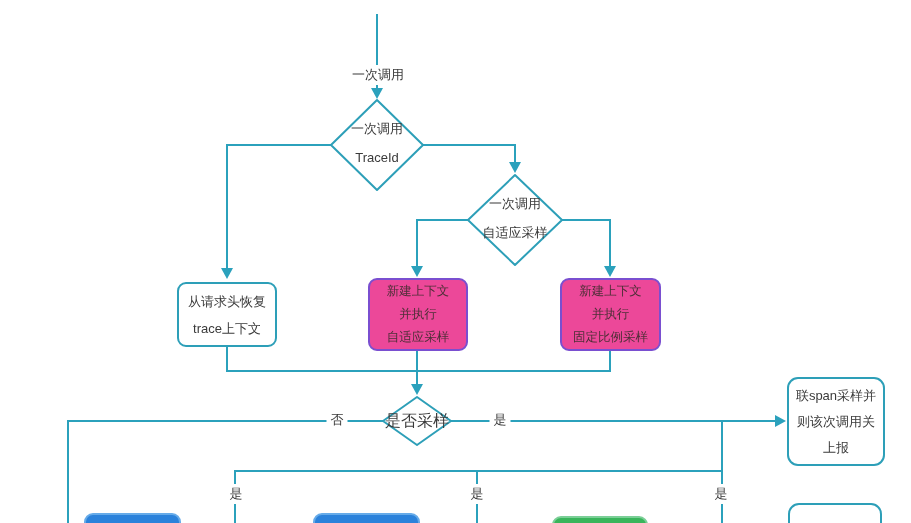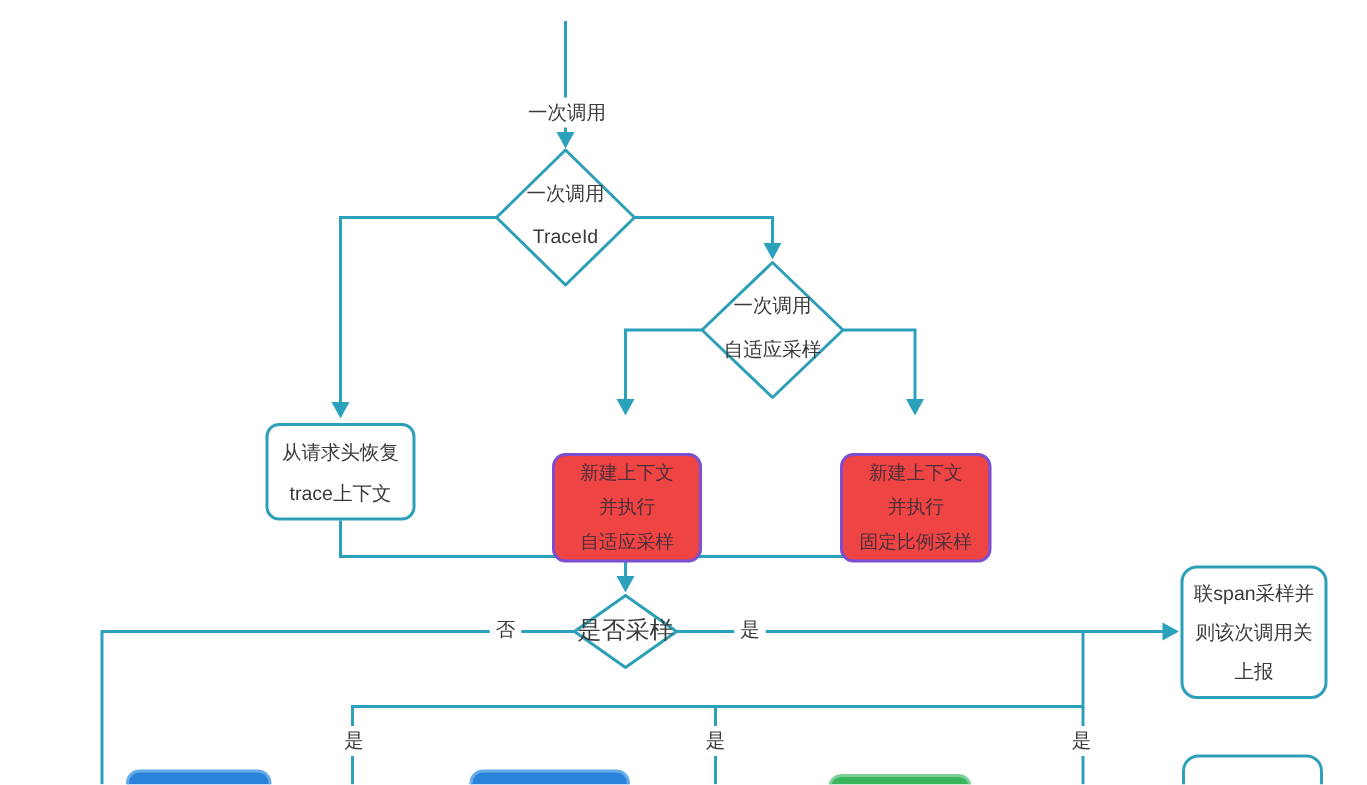--- a/index.html
+++ b/index.html
@@ -6,21 +6,21 @@
   .canvas{
     position:relative;width:911px;height:523px;overflow:hidden;background:#ffffff;
     font-family:"Liberation Sans","DejaVu Sans",sans-serif;color:#3a3a3a;
   }
   svg.wires{position:absolute;left:0;top:0;}
   .node{
     position:absolute;box-sizing:border-box;display:flex;flex-direction:column;
     align-items:center;justify-content:center;text-align:center;
   }
   .node.white{background:#ffffff;border:2px solid #2d9fb8;border-radius:9px;}
-  .node.purple{background:#ef4444;border:2px solid #7a4fd0;border-radius:9px;color:#4f2f38;font-size:12.5px;line-height:23px;margin-top:24px;}
+  .node.purple{background:#ec4899;border:2px solid #7a4fd0;border-radius:9px;color:#4f2f38;font-size:12.5px;line-height:23px;}
   .node.white2{line-height:27px;font-size:13px;}
   .node.report{line-height:26px;font-size:13px;}
   .node.blue{background:#2b82db;border:2px solid #66abe9;border-radius:9px;}
   .node.green{background:#39b55b;border:2px solid #7bcf97;border-radius:9px;}
   .dlabel{
     position:absolute;transform:translate(-50%,-50%);text-align:center;
     font-size:13px;line-height:29px;white-space:nowrap;
   }
   .dlabel.small{font-size:16px;line-height:16px;}
   .elabel{

